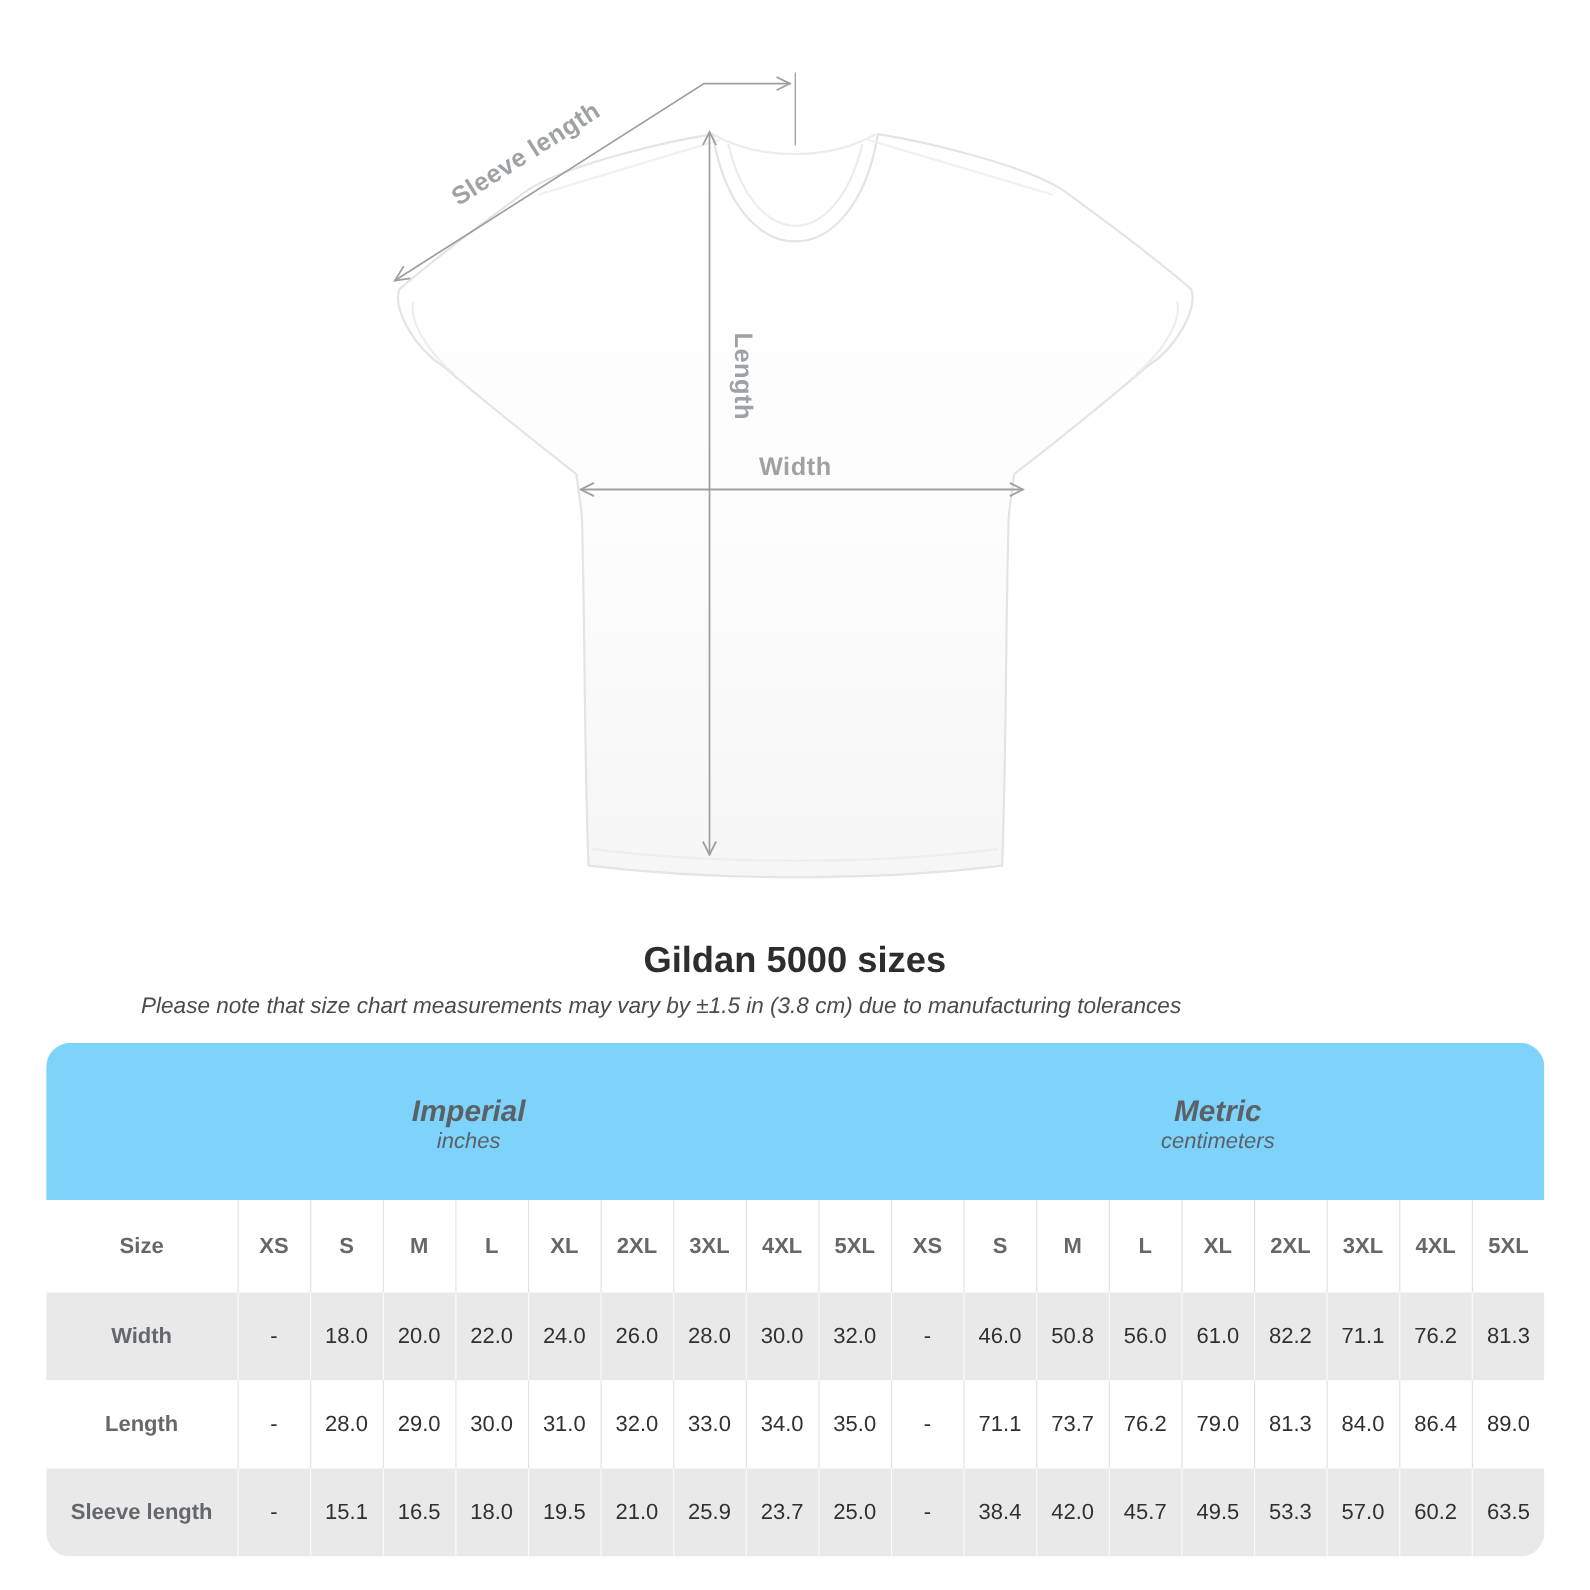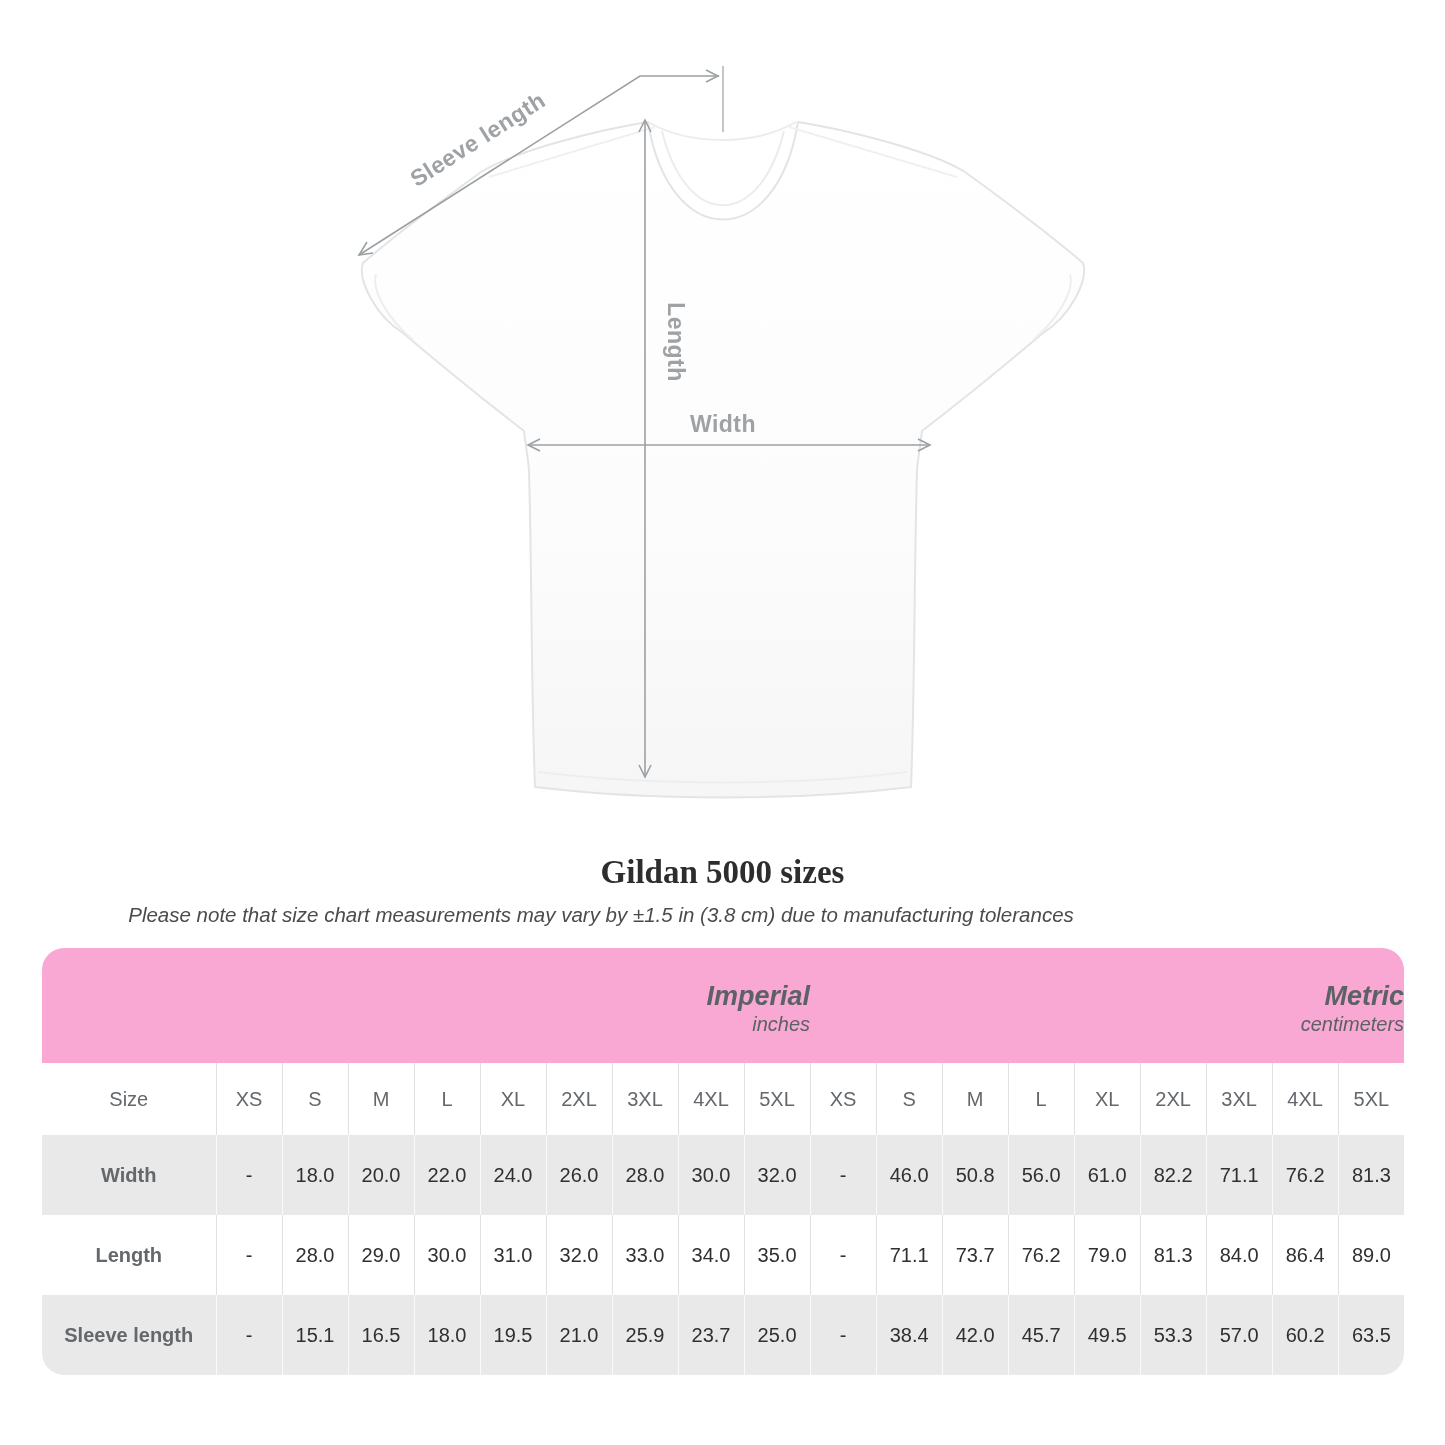--- a/index.html
+++ b/index.html
@@ -6,36 +6,36 @@
   .page{
     position:relative;width:1445px;height:1445px;background:#ffffff;overflow:hidden;
     font-family:"Liberation Sans","DejaVu Sans",sans-serif;
   }
   
   .diagram{position:absolute;left:0;top:0;width:1445px;height:850px;}
   .dim-label{fill:#9ea2a5;font-weight:bold;font-size:23px;letter-spacing:.5px;}
   
   .title{
     position:absolute;left:0;top:854px;width:1445px;text-align:center;
-    font-size:33px;font-weight:bold;color:#2d2d2d;font-family:Liberation Serif, serif;
+    font-size:33px;font-weight:bold;color:#2d2d2d;
   }
   .note{
     position:absolute;left:0;top:903px;width:1202px;text-align:center;
     font-size:20.5px;font-style:italic;color:#4b4b4b;
   }
   
   .table-wrap{
     position:absolute;left:42px;top:948px;width:1362px;border-radius:22px;overflow:hidden;
   }
   table.sizes{border-collapse:collapse;table-layout:fixed;width:1362px;}
   table.sizes td{padding:0;text-align:center;vertical-align:middle;}
-  tr.band td{background:#f9a8d4;height:115px;text-align:right;}
+  tr.band td{background:#7dd3fc;height:143px;}
   .g-title{font-size:27px;font-weight:bold;font-style:italic;color:#5c6165;line-height:1;margin-top:6px;}
   .g-sub{font-size:20px;font-style:italic;color:#5c6165;margin-top:4px;line-height:1;}
-  tr.hdr td{background:#ffffff;height:72px;font-weight:normal;font-size:20px;color:#64686c;}
+  tr.hdr td{background:#ffffff;height:84px;font-weight:bold;font-size:20px;color:#64686c;}
   tr.data td{height:80px;font-size:20px;color:#303030;}
   tr.data td.rowlab{font-weight:bold;font-size:20px;color:#64686c;}
   tr.rowwhite td{background:#ffffff;}
   tr.rowgray td{background:#e9e9e9;}
   tr.hdr td + td{border-left:1px solid #e1e1e1;margin-left:36px;}
   tr.rowwhite td + td{border-left:1px solid #e1e1e1;}
   tr.rowgray td + td{border-left:1px solid #fafafa;}
 </style>
 </head>
 <body>

